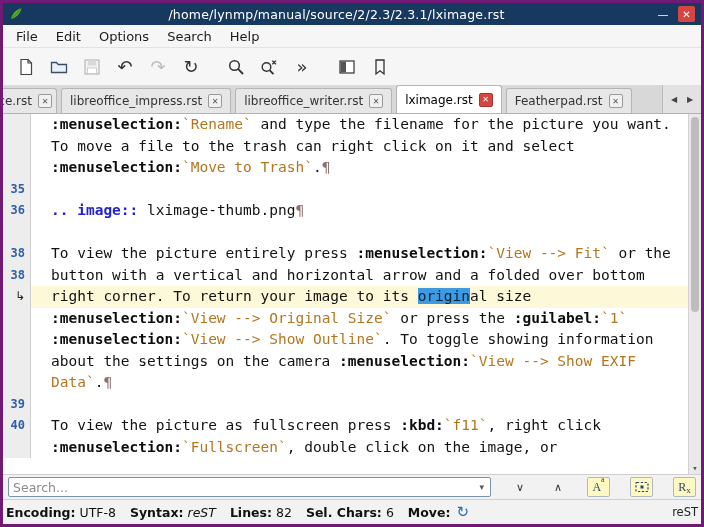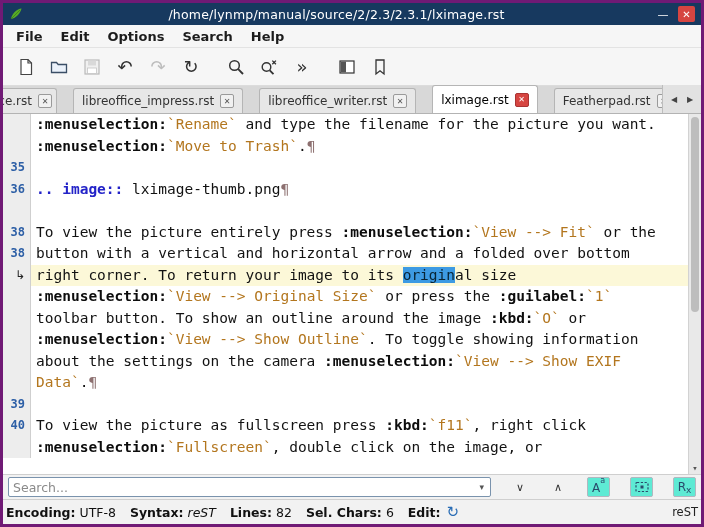--- a/index.html
+++ b/index.html
@@ -17,40 +17,40 @@
            white-space:nowrap; overflow:hidden; }
   .win-btn { width:18px; height:16px; display:flex; align-items:center;
              justify-content:center; font-size:11px; margin-left:6px; cursor:default; }
   .win-btn.close { background:var(--close,#d64541); border-radius:2px; width:17px;
                    font-size:10px; font-weight:bold; }
 
   
   .menubar { height:23px; flex:0 0 23px; background:#f6f6f6; display:flex;
              align-items:center; font-size:13px; color:#1c1c1c;
              border-bottom:1px solid #e3e3e3; padding-left:4px; }
-  .menu-item { padding:8px 9px;font-weight:bold; }
+  .menu-item { padding:8px 9px; }
 
   
   .toolbar { height:38px; flex:0 0 38px; background:#f6f6f6; display:flex;
              align-items:center; gap:7px; padding:0 10px;
              border-bottom:1px solid #dcdcdc; }
   .tool-btn { width:26px; height:26px; display:flex; align-items:center;
               justify-content:center; border-radius:3px; }
   .tool-btn.gap { margin-left:12px; }
   .icon-wrap { display:flex; align-items:center; justify-content:center; }
   .glyph { font-size:18px; color:#333; line-height:1; }
   .tool-btn.disabled .glyph { color:#bdbdbd; }
 
   
   .tabbar { height:28px; flex:0 0 28px; background:#d8d8d8; display:flex;
             align-items:flex-end; border-bottom:1px solid #b3b3b3; }
   .tabs { display:flex; align-items:flex-end; height:28px; overflow:hidden; flex:1; }
   .tab { height:25px; display:flex; align-items:center; gap:6px; padding:0 8px;
          background:#e7e7e7; border:1px solid #b5b5b5; border-bottom:none;
-         font-size:12px; color:#333; margin-left:16px; white-space:nowrap;
+         font-size:12px; color:#333; margin-left:4px; white-space:nowrap;
          border-radius:3px 3px 0 0; }
   .tab.active { background:#ffffff; height:28px; color:#000; }
   .tab.clipped { width:58px; min-width:58px; overflow:hidden;
                  justify-content:flex-end; margin-left:-4px; padding:0 4px 0 0; }
   .tab-close { width:14px; height:14px; min-width:14px; border:1px solid #9a9a9a;
                border-radius:2px; font-size:8px; display:flex; align-items:center;
                justify-content:center; color:#555; background:#f1f1f1; }
   .tab.active .tab-close { background:var(--close,#d64541); border-color:#a33;
                            color:#fff; }
   .tab-scroll { display:flex; align-items:center; height:28px; padding:0 4px;
@@ -60,21 +60,21 @@
 
   
   .editor { flex:1 1 auto; background:#ffffff; position:relative; overflow:hidden;
             font-family:"DejaVu Sans Mono", monospace; font-size:14.5px; }
   .row { display:flex; height:21.5px; line-height:21.5px; white-space:pre; }
   .gutter { width:16px; min-width:28px; background:#ededed;
             border-right:1px solid #cfcfcf; color:var(--line-number,#2d5fa6);
             font-size:12px; font-weight:bold; text-align:right; padding-right:5px; }
   .gutter.mark { color:#222; font-weight:normal;
                  font-family:"DejaVu Sans", sans-serif; }
-  .text { flex:1; padding-left:5px; overflow:hidden; }
+  .text { flex:1; padding-left:20px; overflow:hidden; }
   .row.current .text { background:var(--current-line,#fcf8d8); }
   .sg-n { color:#121212; }
   .sg-r { color:#0d0d0d; font-weight:bold; }
   .sg-d { color:var(--directive,#2323c8); font-weight:bold; }
   .sg-s { color:var(--string,#b3761e); }
   .sg-p { color:#8d7070; }
   .sg-x { background:var(--selection,#3d9ae3); color:#082435; }
 
   .vscroll { position:absolute; top:0; right:0; bottom:0; width:13px;
              background:#e9e9e9; border-left:1px solid #d2d2d2; }
@@ -90,23 +90,23 @@
   .search-box { flex:1; height:20px; background:#fff; border:1px solid #7a93ad;
                 border-radius:2px; display:flex; align-items:center;
                 padding:0 4px; }
   .search-input { flex:1; border:none; outline:none; font-size:12.5px;
                   font-family:"DejaVu Sans", sans-serif; color:#222;
                   background:transparent; }
   .search-input::placeholder { color:#8a8a8a; }
   .combo-arrow { color:#555; font-size:9px; padding:0 2px; }
   .sbtn { width:18px; height:18px; display:flex; align-items:center;
           justify-content:center; color:#333; font-size:11px; }
-  .opt-btn { width:23px; height:20px; border:1px solid #b0b8c0; background:#5eead4;
+  .opt-btn { width:23px; height:20px; border:1px solid #b0b8c0; background:#fef9c3;
              border-radius:2px; display:flex; align-items:center;
-             justify-content:center; font-size:12px; color:#2a4a6b; gap:1px; }
+             justify-content:center; font-size:12px; color:#2a4a6b; gap:1px;font-family:Liberation Serif, serif; }
   .case-sup { font-size:8px; vertical-align:super; position:relative; top:-4px; }
   .rx-sub { font-size:9px; position:relative; top:2px; }
 
   
   .statusbar { height:25px; flex:0 0 25px; background:#f2f2f2;
                border-top:1px solid #cfcfcf; display:flex; align-items:center;
                padding:0 3px; font-size:12.5px; color:#111; }
   .stat-label { font-weight:bold; margin-right:4px; }
   .stat-val { margin-right:14px; }
   .stat-val.italic { font-style:italic; }
@@ -242,29 +242,29 @@
       </div>
     <div class="tab-scroll">
       <span class="tsbtn">◀</span>
       <span class="tsbtn">▶</span>
     </div>
   </div>
 
   <div class="editor">
     <div id="editor-rows">
         <div class="row"><span class="gutter"></span><div class="text"><span class="sg-r">:menuselection:</span><span class="sg-s">`Rename`</span><span class="sg-n"> and type the filename for the picture you want.</span></div></div>
+        <div class="row"><span class="gutter"></span><div class="text"><span class="sg-n">To move a file to the trash can right click on it and select</span></div></div>
         <div class="row"><span class="gutter"></span><div class="text"><span class="sg-r">:menuselection:</span><span class="sg-s">`Move to Trash`</span><span class="sg-n">.</span><span class="sg-p">¶</span></div></div>
         <div class="row"><span class="gutter">35</span><div class="text"></div></div>
         <div class="row"><span class="gutter">36</span><div class="text"><span class="sg-d">.. image::</span><span class="sg-n"> lximage-thumb.png</span><span class="sg-p">¶</span></div></div>
         <div class="row"><span class="gutter"></span><div class="text"></div></div>
         <div class="row"><span class="gutter">38</span><div class="text"><span class="sg-n">To view the picture entirely press </span><span class="sg-r">:menuselection:</span><span class="sg-s">`View --&gt; Fit`</span><span class="sg-n"> or the</span></div></div>
         <div class="row"><span class="gutter">38</span><div class="text"><span class="sg-n">button with a vertical and horizontal arrow and a folded over bottom</span></div></div>
         <div class="row current"><span class="gutter mark">↳</span><div class="text"><span class="sg-n">right corner. To return your image to its </span><span class="sg-x">origin</span><span class="sg-n">al size</span></div></div>
         <div class="row"><span class="gutter"></span><div class="text"><span class="sg-r">:menuselection:</span><span class="sg-s">`View --&gt; Original Size`</span><span class="sg-n"> or press the </span><span class="sg-r">:guilabel:</span><span class="sg-s">`1`</span></div></div>
-        <div class="row"><span class="gutter"></span><div class="text"><span class="sg-n">toolbar button. To show an outline around the image </span><span class="sg-r">:kbd:</span><span class="sg-s">`O`</span><span class="sg-n"> or</span></div></div>
         <div class="row"><span class="gutter"></span><div class="text"><span class="sg-r">:menuselection:</span><span class="sg-s">`View --&gt; Show Outline`</span><span class="sg-n">. To toggle showing information</span></div></div>
         <div class="row"><span class="gutter"></span><div class="text"><span class="sg-n">about the settings on the camera </span><span class="sg-r">:menuselection:</span><span class="sg-s">`View --&gt; Show EXIF</span></div></div>
         <div class="row"><span class="gutter"></span><div class="text"><span class="sg-s">Data`</span><span class="sg-n">.</span><span class="sg-p">¶</span></div></div>
         <div class="row"><span class="gutter">39</span><div class="text"></div></div>
         <div class="row"><span class="gutter">40</span><div class="text"><span class="sg-n">To view the picture as fullscreen press </span><span class="sg-r">:kbd:</span><span class="sg-s">`f11`</span><span class="sg-n">, right click</span></div></div>
         <div class="row"><span class="gutter"></span><div class="text"><span class="sg-r">:menuselection:</span><span class="sg-s">`Fullscreen`</span><span class="sg-n">, double click on the image, or</span></div></div>
       </div>
     <div class="vscroll">
       <div class="vthumb"></div>
       <div class="vdown">▾</div>
@@ -296,18 +296,18 @@
 
   <div class="statusbar">
     <span class="stat-label">Encoding:</span>
     <span class="stat-val">UTF-8</span>
     <span class="stat-label">Syntax:</span>
     <span class="stat-val italic">reST</span>
     <span class="stat-label">Lines:</span>
     <span class="stat-val">82</span>
     <span class="stat-label">Sel. Chars:</span>
     <span class="stat-val">6</span>
-    <span class="stat-label">Edit:</span>
+    <span class="stat-label">Move:</span>
     <span class="refresh">↻</span>
     <span class="status-right">reST</span>
   </div>
 
 </div>
 
 </body></html>

